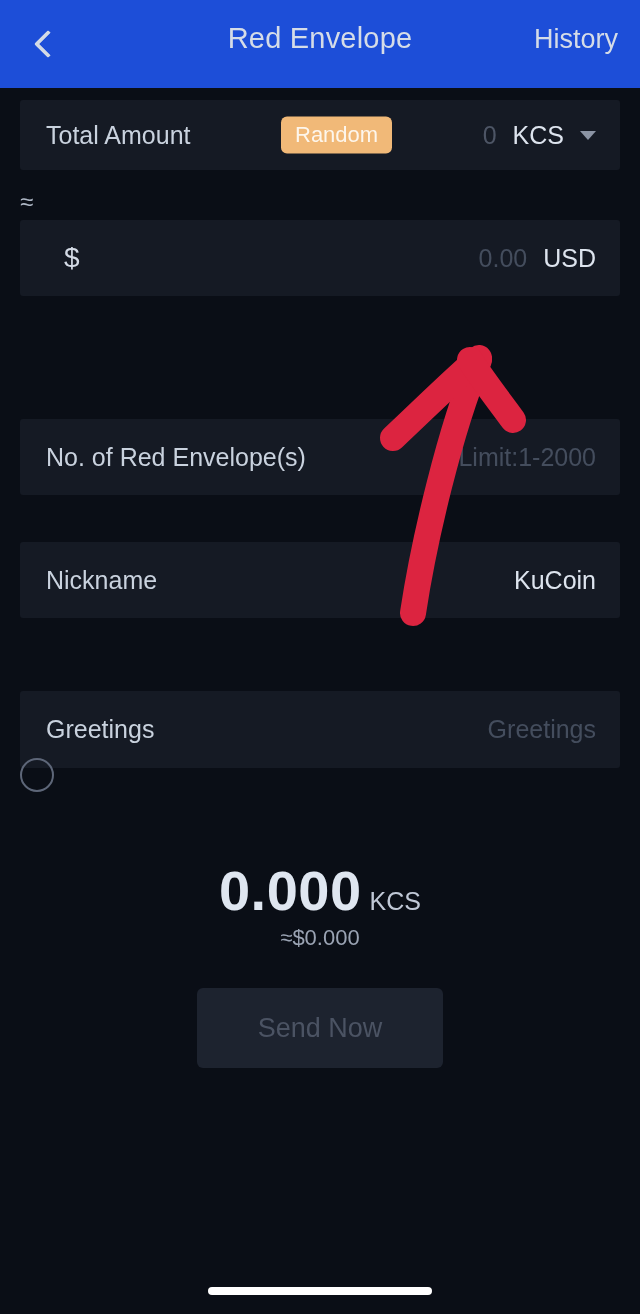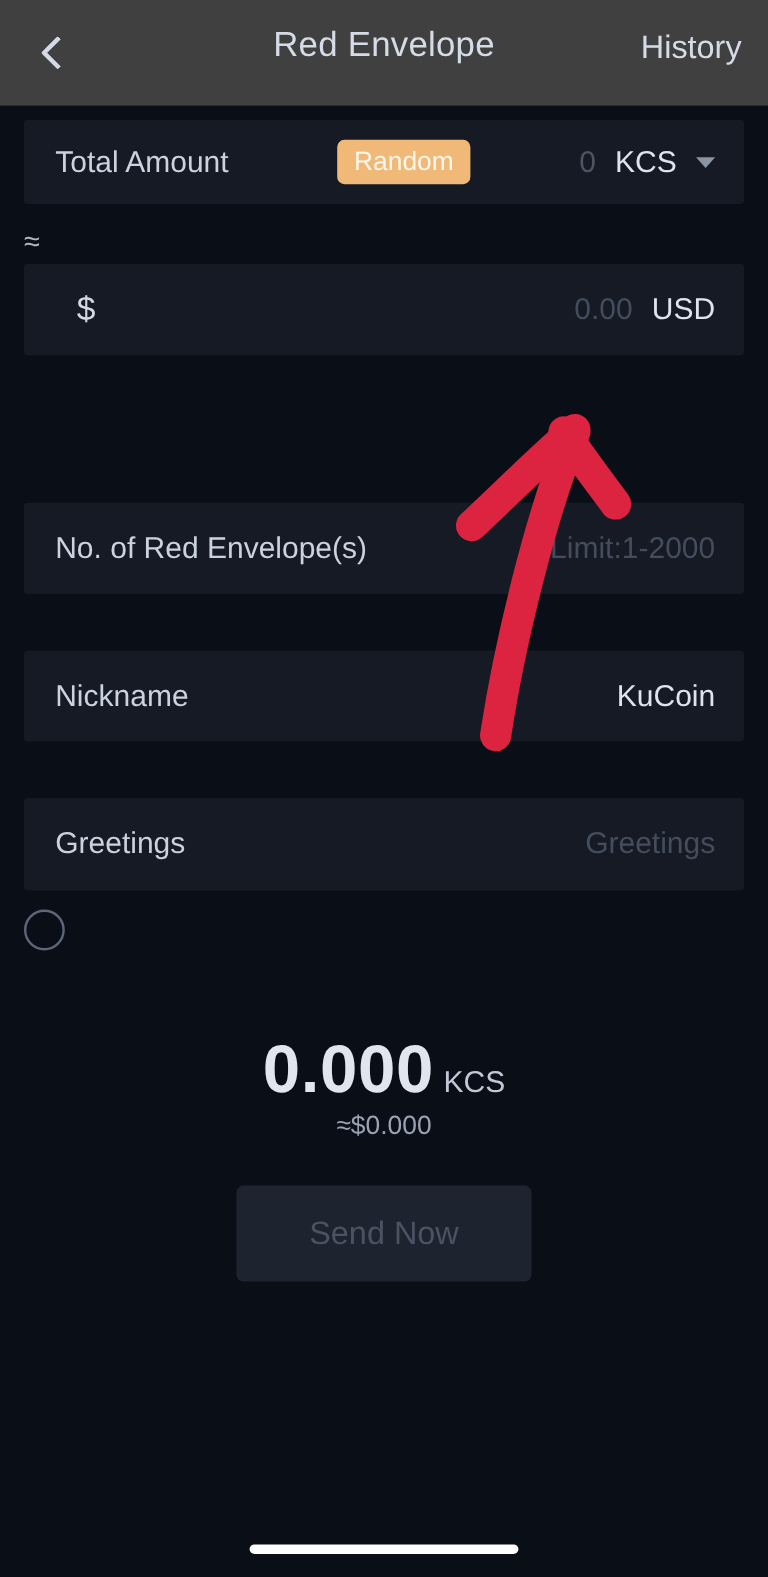--- a/index.html
+++ b/index.html
@@ -13,21 +13,21 @@
     position: relative;
     width: 640px; height: 1314px;
     background: #0a0e16;
     color: #c9d1de;
   }
 
   
   .header {
     position: absolute; top: 0; left: 0;
     width: 640px; height: 88px;
-    background: #404040;
+    background: #1d4ed8;
     display: flex; align-items: center;
   }
   .back-btn {
     position: absolute; left: 22px; top: 18px;
     width: 52px; height: 52px;
     display: flex; align-items: center; justify-content: center;
   }
   .chev-left {
     width: 20px; height: 20px;
     border-left: 4px solid #d3dae5;
@@ -198,21 +198,21 @@
     </span>
   </div>
 
   <div class="card" style="top:542px;height:76px;padding-left:24px;">
     <span class="row-label">Nickname</span>
     <span class="row-right">
       <span class="val-bright">KuCoin</span>
     </span>
   </div>
 
-  <div class="card" style="top:665px;height:77px;">
+  <div class="card" style="top:691px;height:77px;">
     <span class="row-label">Greetings</span>
     <span class="row-right">
       <span class="ph-dim">Greetings</span>
     </span>
   </div>
 
   <div class="radio-wrap">
     <span class="radio-circle"></span>
   </div>
 

